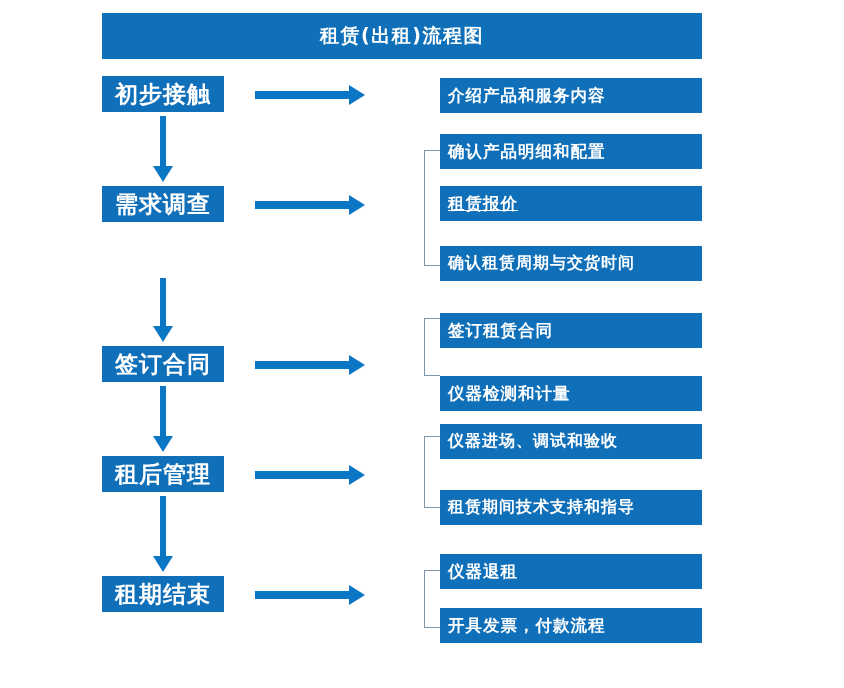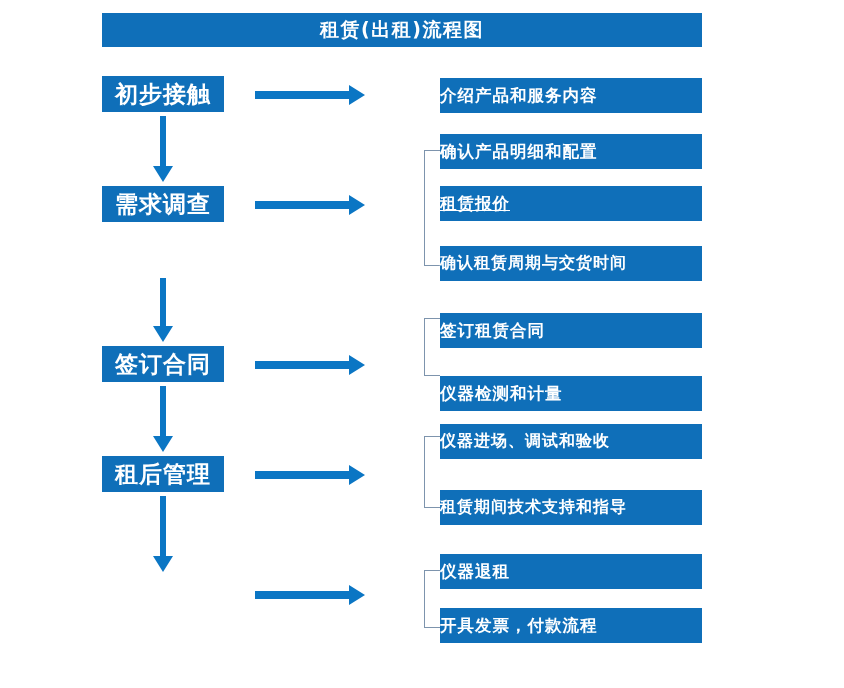--- a/index.html
+++ b/index.html
@@ -25,21 +25,21 @@
     display: flex;
     align-items: center;
     box-sizing: border-box;
     letter-spacing: 1px;
   }
   .title-banner {
     position: absolute;
     left: 102px;
     top: 13px;
     width: 600px;
-    height: 34px;
+    height: 46px;
     background: #0f6fb9;
     color: #ffffff;
     font-weight: bold;
     font-size: 19px;
     display: flex;
     align-items: center;
     justify-content: center;
     letter-spacing: 1.5px;
   }
   .stage-box {
@@ -47,21 +47,21 @@
     width: 122px;
     height: 36px;
     font-size: 23px;
     justify-content: center;
   }
   .detail-box {
     left: 440px;
     width: 262px;
     height: 35px;
     font-size: 16.5px;
-    padding-left: 0;
+    padding-left: 8px;
   }
   .detail-box.wide {
     font-size: 16px;
   }
   .v-arrow {
     position: absolute;
     width: 26px;
   }
   .h-arrow {
     position: absolute;
@@ -87,20 +87,23 @@
       <span>初步接触</span>
     </div>
   <div class="box stage-box" style="top:186px;">
       <span>需求调查</span>
     </div>
   <div class="box stage-box" style="top:456px;">
       <span>租后管理</span>
     </div>
   <div class="box stage-box" style="top:346px;">
       <span>签订合同</span>
+    </div>
+  <div class="box stage-box" style="top:576px;">
+      <span>租期结束</span>
     </div>
 
   <svg class="v-arrow" style="left:150px; top:116px;  height:68px;" viewBox="0 0 26 68">
     <path d="M10 0 H16 V50 H23 L13 66 L3 50 H10 Z" fill="#0b76c4"></path>
   </svg>
   <svg class="v-arrow" style="left:150px; top:278px; height:66px;" viewBox="0 0 26 66">
     <path d="M10 0 H16 V48 H23 L13 64 L3 48 H10 Z" fill="#0b76c4"></path>
   </svg>
   <svg class="v-arrow" style="left:150px; top:386px; height:68px;" viewBox="0 0 26 68">
     <path d="M10 0 H16 V50 H23 L13 66 L3 50 H10 Z" fill="#0b76c4"></path>

